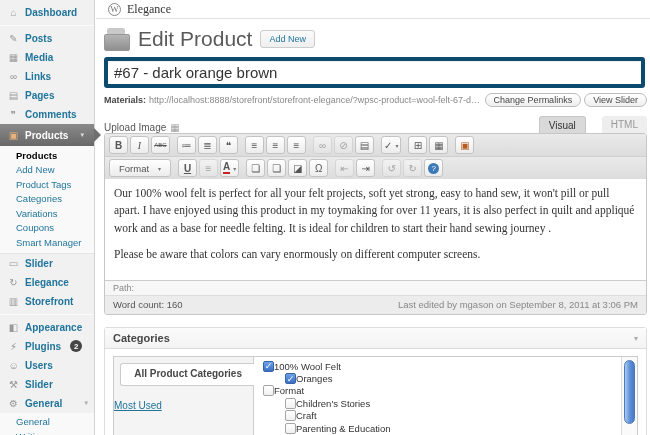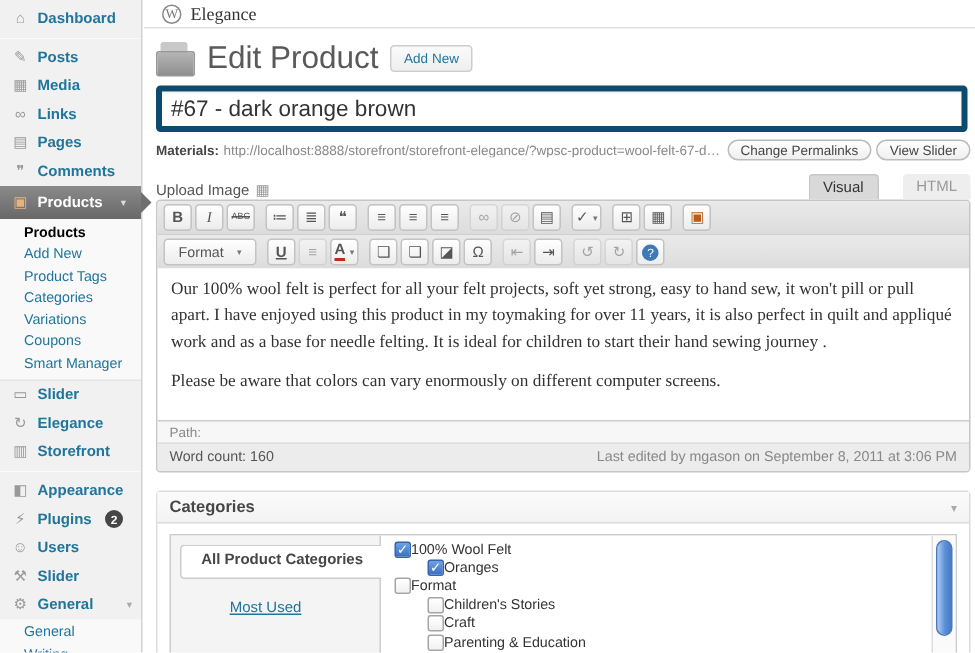--- a/index.html
+++ b/index.html
@@ -77,21 +77,21 @@
   .ed-status .wc { color:#555; }
   .ed-status .le { color:#888; }
 
   .metabox { margin:12px 3px 0 8px; border:1px solid #dcdcdc; border-radius:3px; background:#fff; }
   .mb-head { display:flex; align-items:center; padding:4px 8px; font-size:11px; font-weight:600; color:#464646; border-bottom:1px solid #dcdcdc; background:linear-gradient(#fbfbfb,#f3f3f3); cursor:pointer; }
   .mb-toggle { margin-left:auto; color:#aaa; font-size:8px; }
   .mb-body { padding:7px 8px 9px; }
   .cat-panel { border:1px solid #ccc; height:126px; display:flex; position:relative; overflow:hidden; }
   .cat-left { width:140px; background:#f4f4f4; border-right:1px solid #ccc; flex:0 0 140px; }
   .cat-tab { margin:6px -1px 0 6px; background:#fff; border:1px solid #ccc; border-right:none; border-radius:3px 0 0 3px; padding:4px 12px 4px 4px; text-align:right; font-weight:bold; font-size:10px; color:#464646; line-height:1.25; cursor:pointer; }
-  .cat-most { text-align:center; margin:14px 13px 0 0; font-size:10px; cursor:pointer; }
+  .cat-most { text-align:left; margin:14px 13px 0 0; font-size:10px; cursor:pointer; }
   .cat-most span { color:#21759b; text-decoration:underline; }
   .cat-list { flex:1; background:#fff; padding:3px 22px 0 9px; overflow:hidden; position:relative; }
   .cat-row { display:flex; align-items:center; gap:0; height:12.4px; font-size:9.5px; color:#333; }
   .cat-row.lvl1 { margin-left:22px; }
   .cb { width:11px; height:11px; border:1px solid #a5a5a5; border-radius:2px; background:linear-gradient(#fff,#f1f1f1); flex:0 0 11px; display:flex; align-items:center; justify-content:center; cursor:pointer; }
   .cb.checked { background:linear-gradient(#6ea3e6,#3b6fc4); border-color:#3763a8; color:#fff; font-size:9px; font-weight:bold; }
   .cb.checked::after { content:"✓"; }
   .cat-scroll { position:absolute; right:0; top:0; bottom:0; width:16px; background:#fafafa; border-left:1px solid #ddd; }
   .cat-thumb { position:absolute; left:2px; right:2px; top:3px; height:64px; border-radius:6px; background:linear-gradient(90deg,#aecbf2,#5c8fd8 55%,#4a7cc4); border:1px solid #4a79bd; cursor:pointer; }
 </style>

